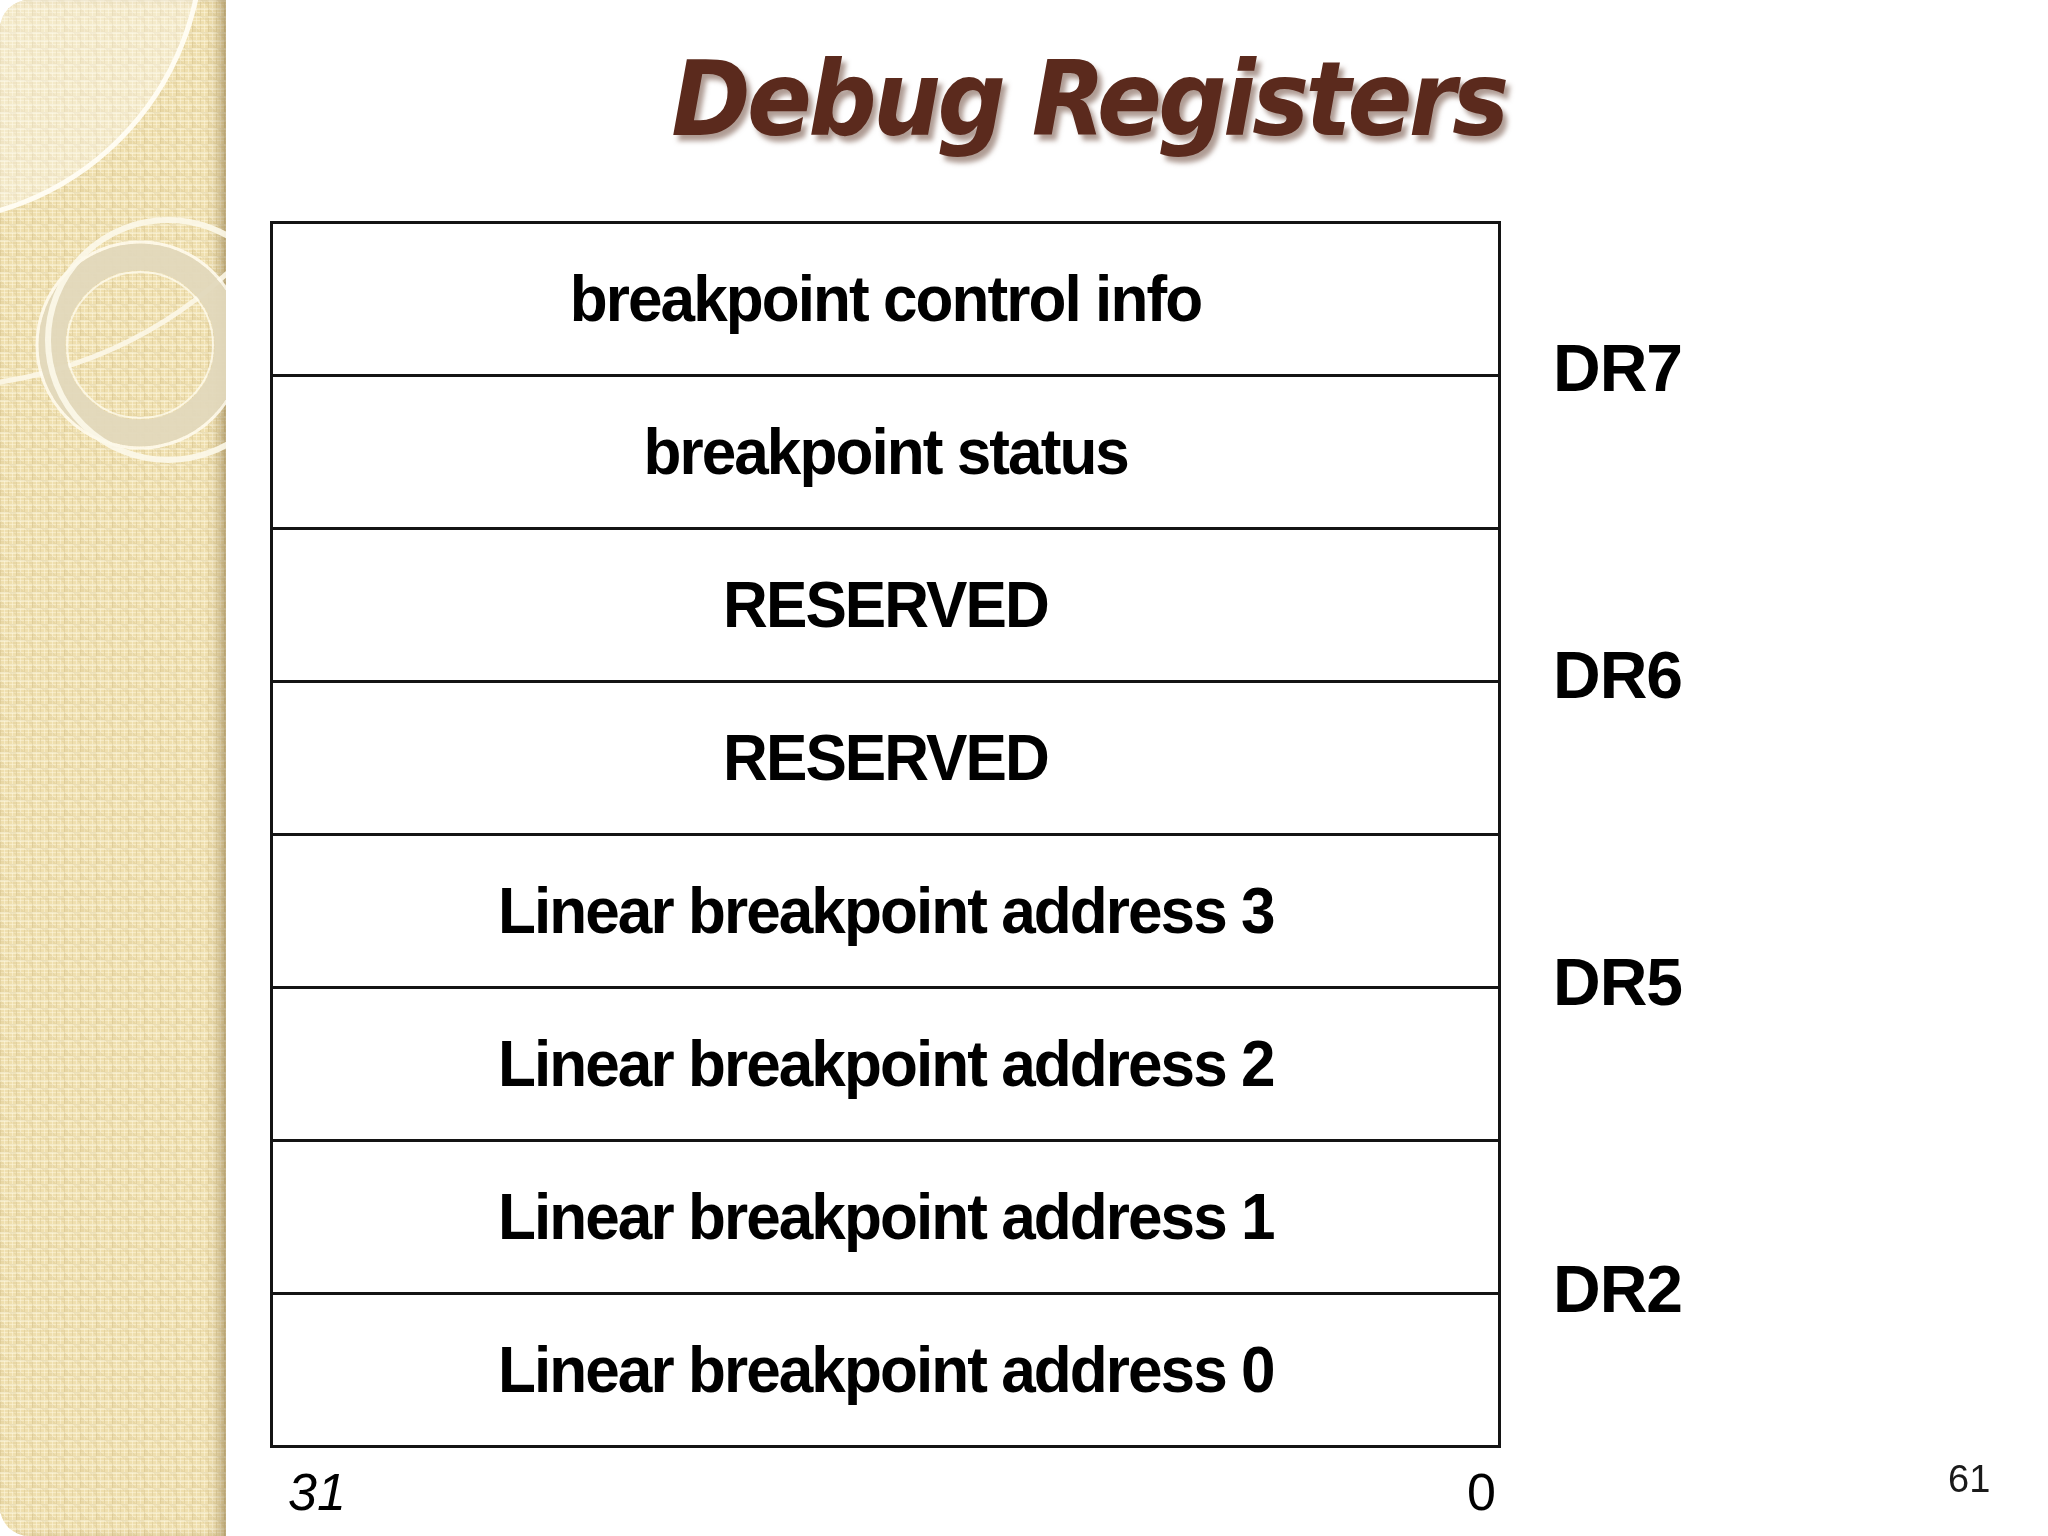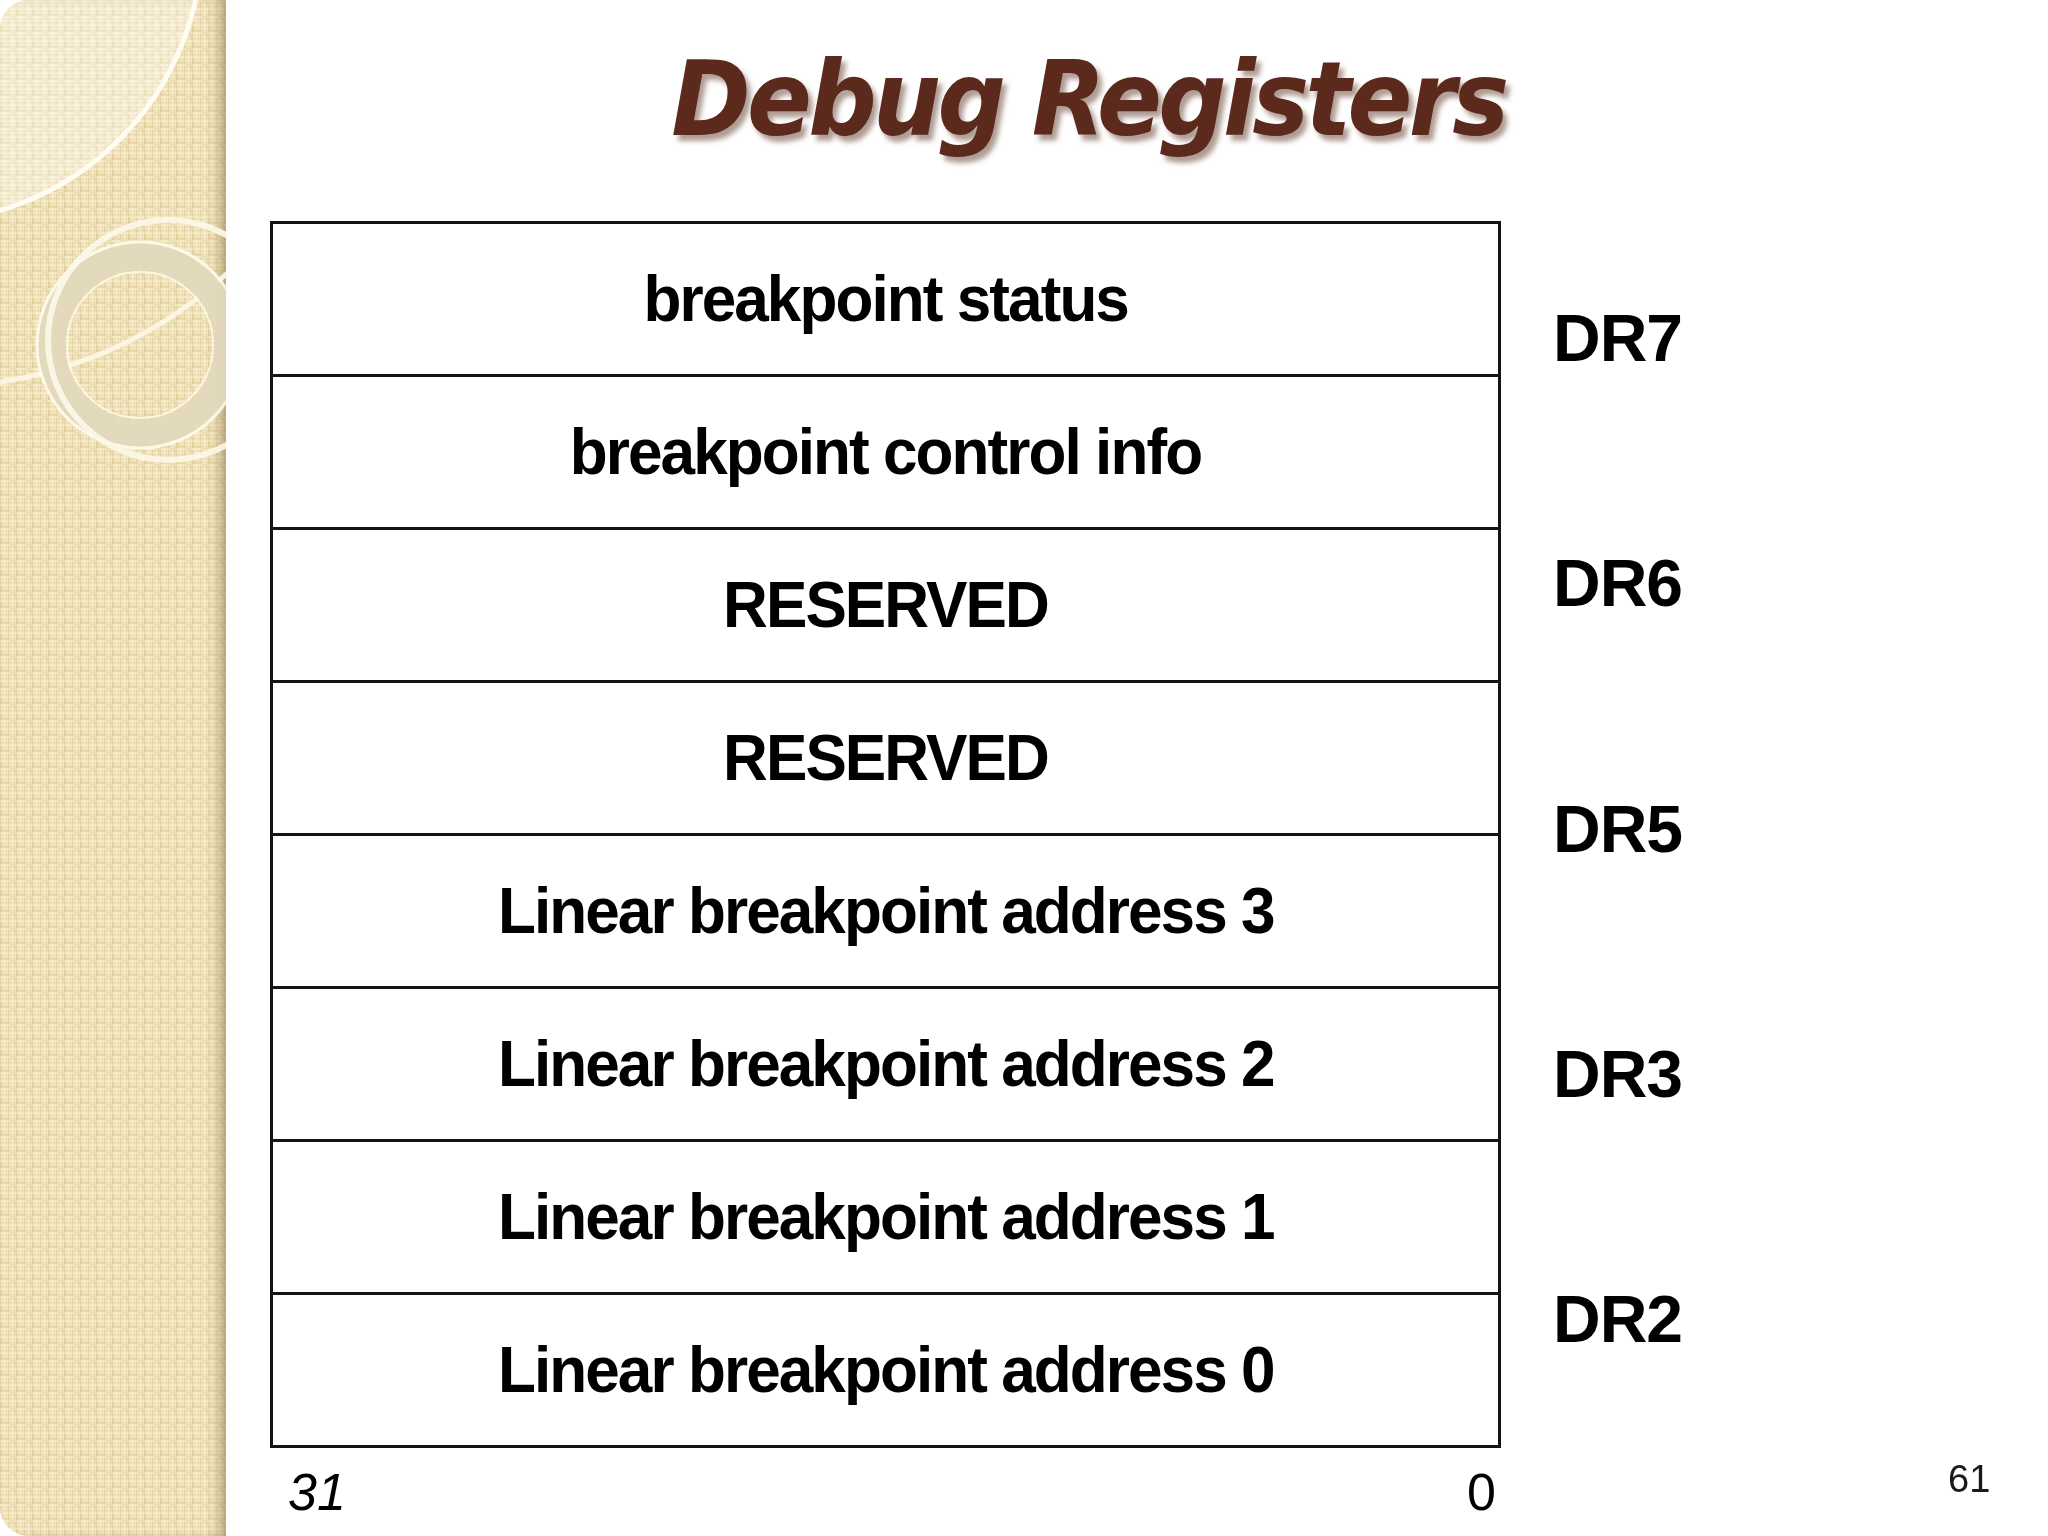--- a/index.html
+++ b/index.html
@@ -104,24 +104,24 @@
       <circle cx="140" cy="345" r="73" fill="none" stroke="rgba(255,252,240,0.75)" stroke-width="2"></circle>
 
       <circle cx="168" cy="340" r="120" fill="none" stroke="rgba(252,248,234,0.9)" stroke-width="6"></circle>
     </svg>
   </div>
 
   <div class="title">Debug Registers</div>
 
   <div class="regtable">
     <div class="row">
-      <span class="row-label">breakpoint status</span>
+      <span class="row-label">breakpoint control info</span>
     </div>
     <div class="row">
-      <span class="row-label">breakpoint control info</span>
+      <span class="row-label">breakpoint status</span>
     </div>
     <div class="row">
       <span class="row-label">RESERVED</span>
     </div>
     <div class="row">
       <span class="row-label">RESERVED</span>
     </div>
     <div class="row">
       <span class="row-label">Linear breakpoint address 3</span>
     </div>
@@ -133,21 +133,20 @@
     </div>
     <div class="row">
       <span class="row-label">Linear breakpoint address 0</span>
     </div>
   </div>
 
   <div class="dr-col">
     <div class="dr">DR7</div>
     <div class="dr">DR6</div>
     <div class="dr">DR5</div>
-    <div class="dr">DR3</div>
     <div class="dr">DR2</div>
   </div>
 
   <div class="bit-high">31</div>
   <div class="bit-low">0</div>
 
   <div class="page-num">61</div>
 
 </div>
 

